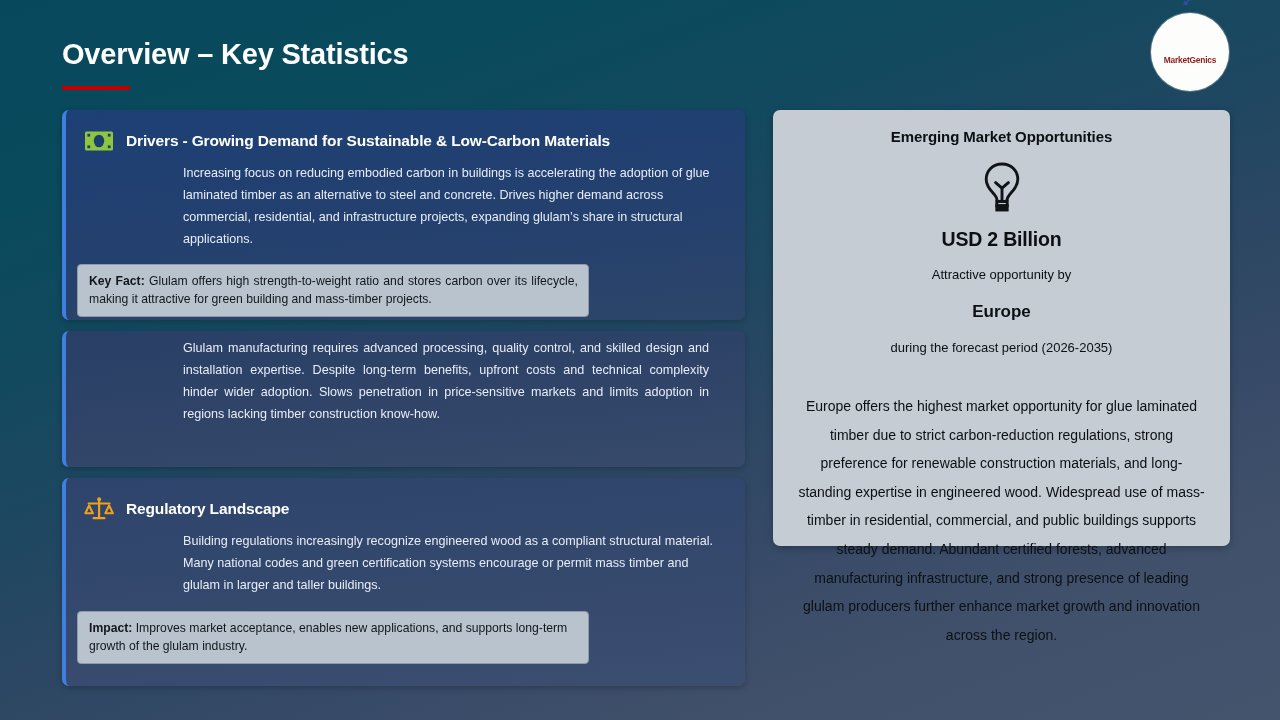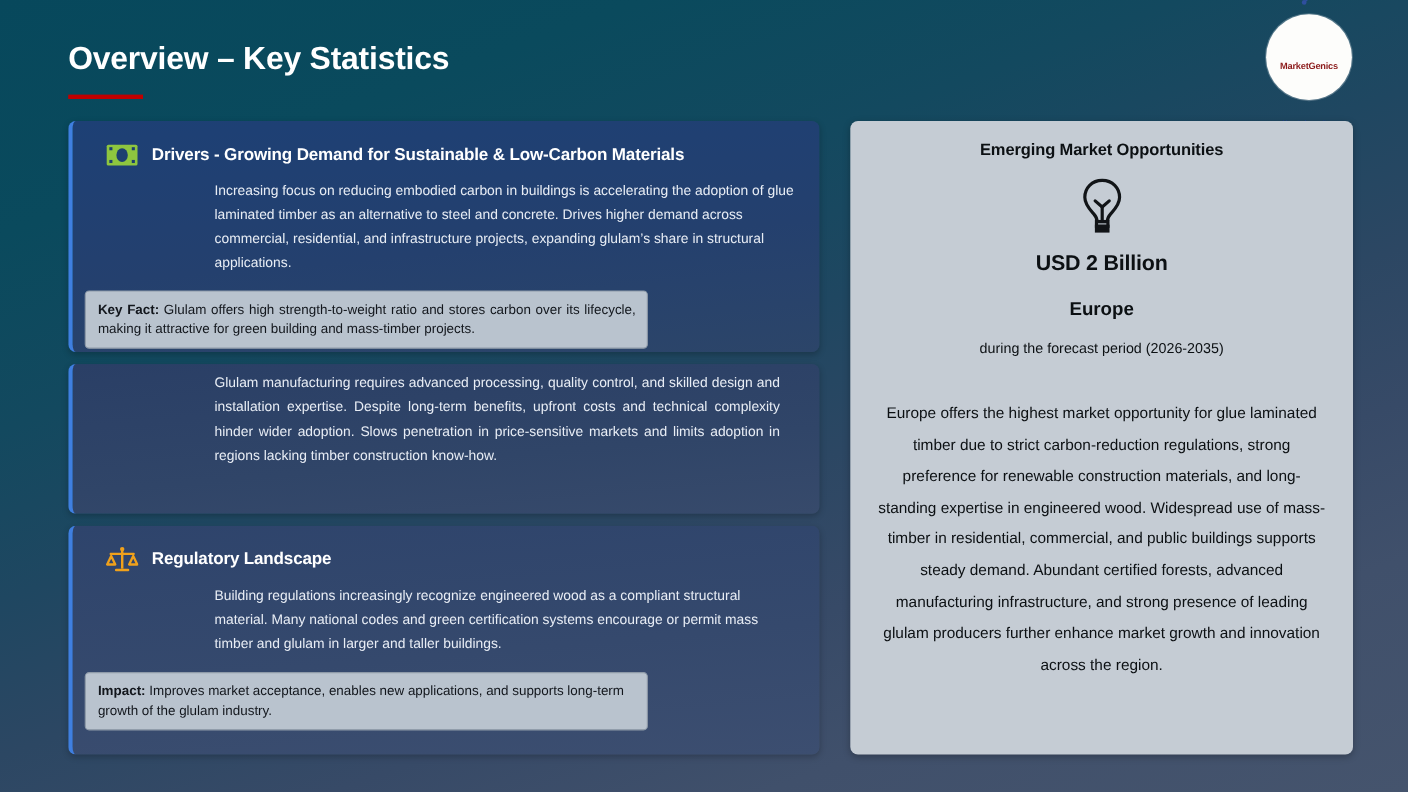--- a/index.html
+++ b/index.html
@@ -83,21 +83,20 @@
 
   
   .card {
     position: absolute;
     left: 62px;
     width: 683px;
     border-radius: 7px;
     border-left: 4px solid #3f7fe0;
     box-sizing: border-box;
     box-shadow: 0 2px 6px rgba(0,0,0,0.22);
-    padding-left: 12px;
   }
   #card-drivers    { top: 110px;  height: 210px;
     background: linear-gradient(175deg,#1d4075 0%, #24406e 55%, #2c4569 100%); }
   #card-challenges { top: 331px;  height: 136px;
     background: linear-gradient(175deg,#2a3f66 0%, #304568 60%, #374a6b 100%); }
   #card-regulatory { top: 478px;  height: 208px;
     background: linear-gradient(175deg,#2e446c 0%, #35496d 55%, #3c4e70 100%); }
 
   .card-head {
     display: flex;
@@ -147,21 +146,21 @@
   .callout b { font-weight: bold; }
   #callout-keyfact { top: 264px; }
   #callout-impact  { top: 611px; text-align: left; }
 
   
   #right-panel {
     position: absolute;
     left: 773px;
     top: 110px;
     width: 457px;
-    height: 576px;
+    height: 436px;
     background: #c5ccd4;
     border-radius: 7px;
     box-shadow: 0 2px 7px rgba(0,0,0,0.25);
     box-sizing: border-box;
     padding: 12px 20px 0 20px;
     text-align: center;
     color: #0c1013;
   }
   #panel-title {
     font-size: 15px;
@@ -278,18 +277,19 @@
     <div id="bulb-wrap">
       <svg width="44" height="54" viewBox="0 0 44 54">
         <path d="M22 3 C12.6 3 6.2 10 6.2 18.4 C6.2 25.2 10.9 29.6 14.3 33.4 C16.3 35.6 17.3 37.6 17.4 40.4 L26.6 40.4 C26.7 37.6 27.7 35.6 29.7 33.4 C33.1 29.6 37.8 25.2 37.8 18.4 C37.8 10 31.4 3 22 3 Z" fill="none" stroke="#111417" stroke-width="2.9" stroke-linejoin="round"></path>
         <path d="M15.6 21.6 L22 27.2 L28.4 21.6" fill="none" stroke="#111417" stroke-width="2.9" stroke-linecap="round" stroke-linejoin="round"></path>
         <line x1="22" y1="27.2" x2="22" y2="40.4" stroke="#111417" stroke-width="2.9"></line>
         <rect x="16.8" y="40.4" width="10.4" height="4.3" fill="none" stroke="#111417" stroke-width="2.9"></rect>
         <rect x="16.8" y="44.7" width="10.4" height="4.3" fill="#111417" stroke="#111417" stroke-width="2.9"></rect>
       </svg>
     </div>
     <div id="panel-value">USD 2 Billion</div>
+    <div id="panel-value-caption">Attractive opportunity by</div>
     <div id="panel-region">Europe</div>
     <div id="panel-region-caption">during the forecast period (2026-2035)</div>
     <div id="panel-description">Europe offers the highest market opportunity for glue laminated timber due to strict carbon-reduction regulations, strong preference for renewable construction materials, and long-standing expertise in engineered wood. Widespread use of mass-timber in residential, commercial, and public buildings supports steady demand. Abundant certified forests, advanced manufacturing infrastructure, and strong presence of leading glulam producers further enhance market growth and innovation across the region.</div>
   </div>
 
 </div>
 
 </body></html>

